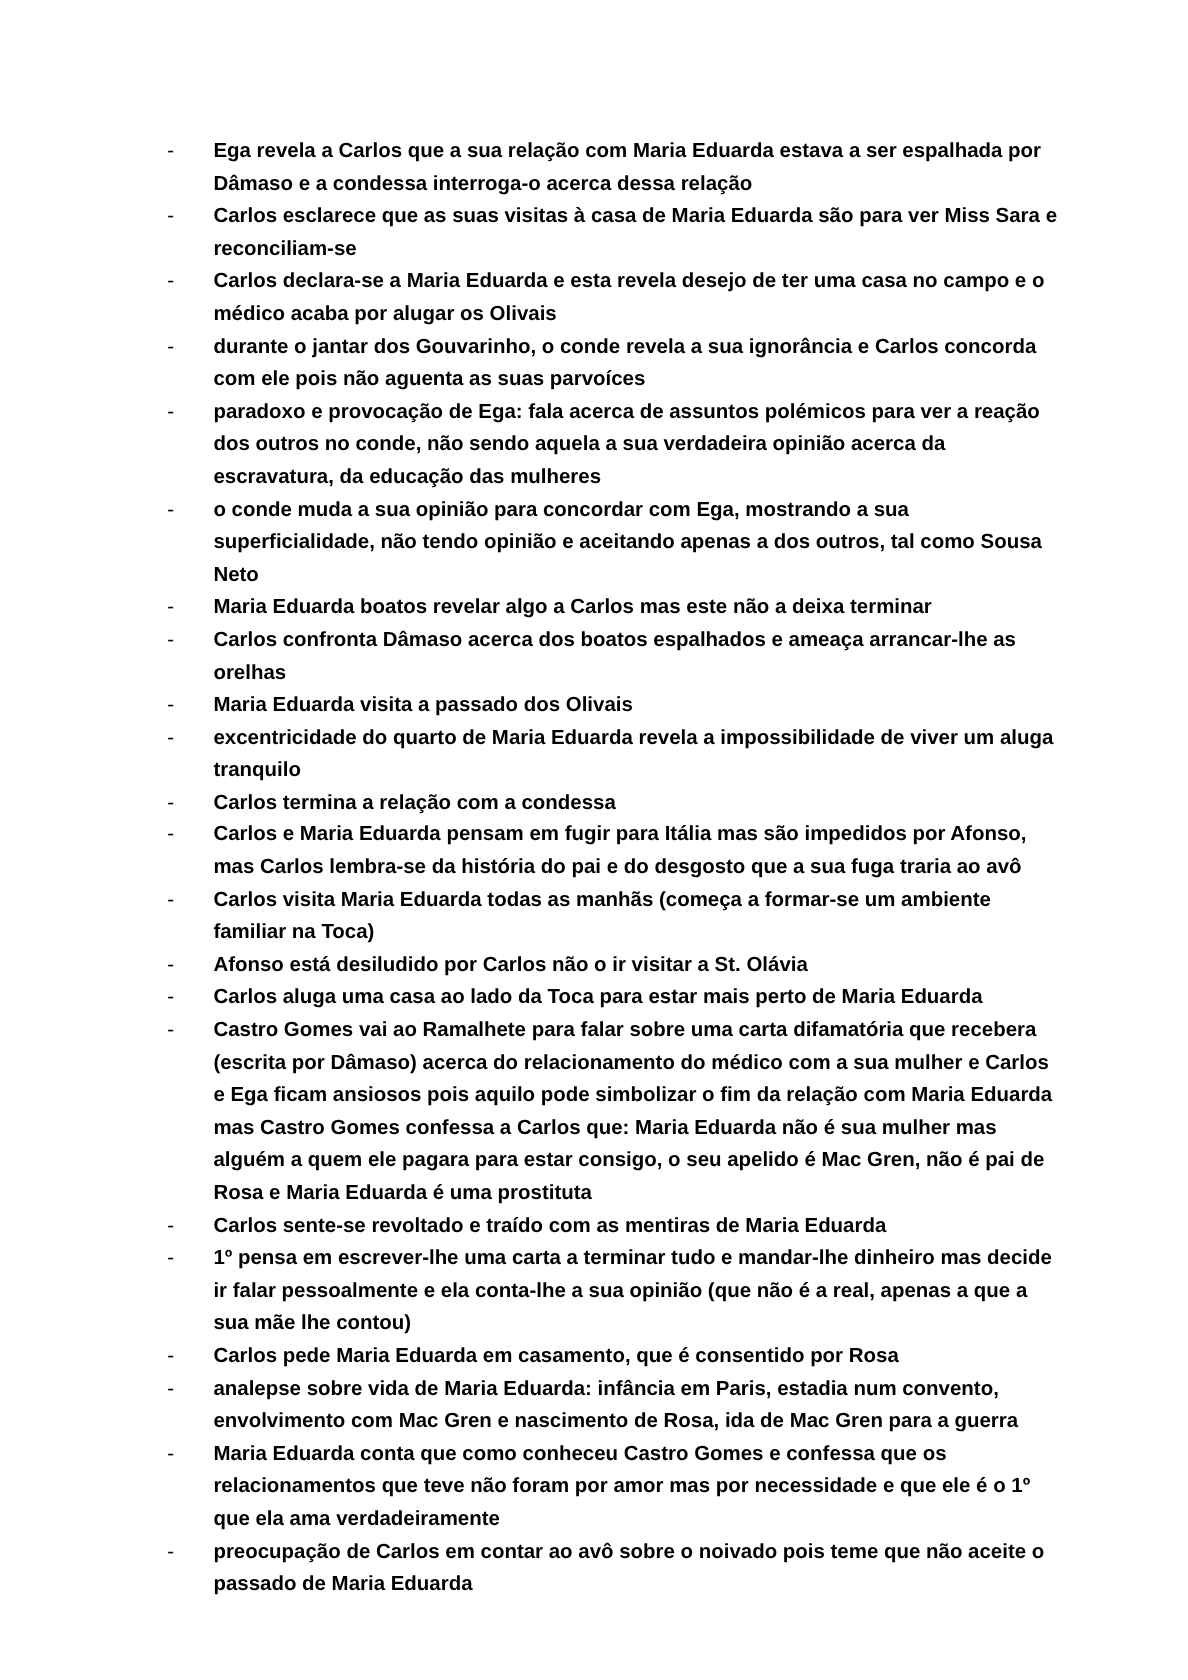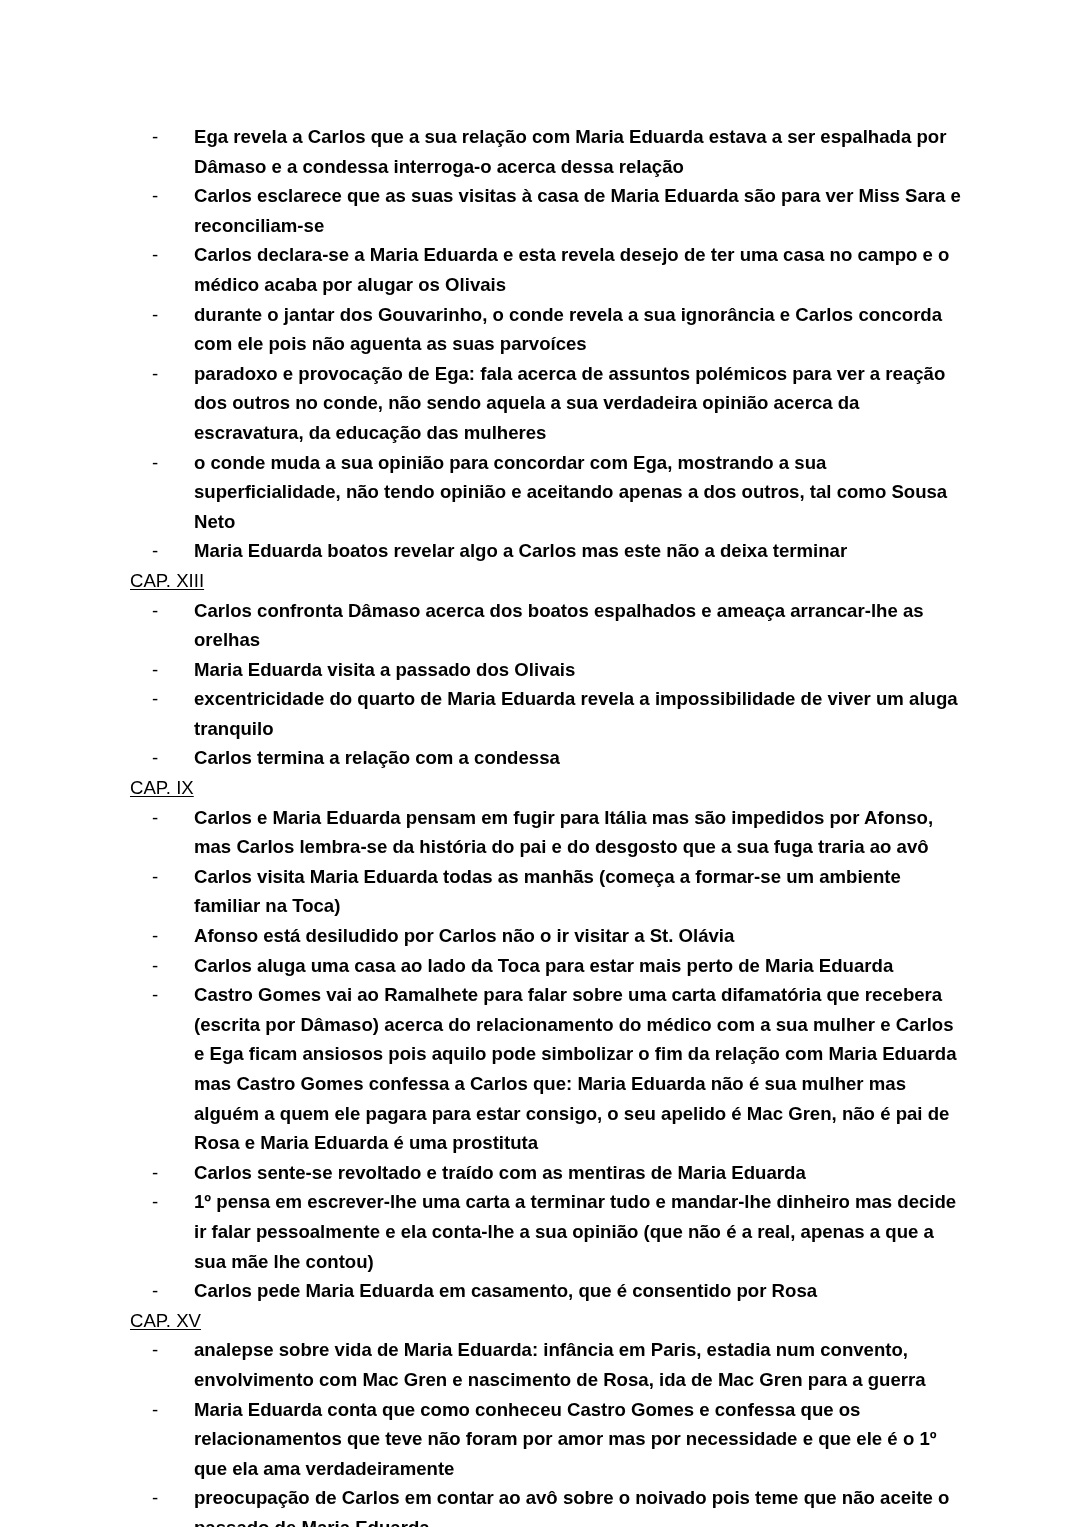--- a/index.html
+++ b/index.html
@@ -81,42 +81,40 @@
       <li>
           <span class="dash">-</span>
           <span class="li-text">o conde muda a sua opinião para concordar com Ega, mostrando a sua superficialidade, não tendo opinião e aceitando apenas a dos outros, tal como Sousa Neto</span>
         </li>
       <li>
           <span class="dash">-</span>
           <span class="li-text">Maria Eduarda boatos revelar algo a Carlos mas este não a deixa terminar</span>
         </li>
     </ul>
 
-    <p class="section-heading">CAP. XIII</p>
 
     <ul class="bullets">
       <li>
           <span class="dash">-</span>
           <span class="li-text">Carlos confronta Dâmaso acerca dos boatos espalhados e ameaça arrancar-lhe as orelhas</span>
         </li>
       <li>
           <span class="dash">-</span>
           <span class="li-text">Maria Eduarda visita a passado dos Olivais</span>
         </li>
       <li>
           <span class="dash">-</span>
           <span class="li-text">excentricidade do quarto de Maria Eduarda revela a impossibilidade de viver um aluga tranquilo</span>
         </li>
       <li>
           <span class="dash">-</span>
           <span class="li-text">Carlos termina a relação com a condessa</span>
         </li>
     </ul>
 
-    <p class="section-heading">CAP. IX</p>
 
     <ul class="bullets">
       <li>
           <span class="dash">-</span>
           <span class="li-text">Carlos e Maria Eduarda pensam em fugir para Itália mas são impedidos por Afonso, mas Carlos lembra-se da história do pai e do desgosto que a sua fuga traria ao avô</span>
         </li>
       <li>
           <span class="dash">-</span>
           <span class="li-text">Carlos visita Maria Eduarda todas as manhãs (começa a formar-se um ambiente familiar na Toca)</span>
         </li>
@@ -139,21 +137,20 @@
       <li>
           <span class="dash">-</span>
           <span class="li-text">1º pensa em escrever-lhe uma carta a terminar tudo e mandar-lhe dinheiro mas decide ir falar pessoalmente e ela conta-lhe a sua opinião (que não é a real, apenas a que a sua mãe lhe contou)</span>
         </li>
       <li>
           <span class="dash">-</span>
           <span class="li-text">Carlos pede Maria Eduarda em casamento, que é consentido por Rosa</span>
         </li>
     </ul>
 
-    <p class="section-heading">CAP. XV</p>
 
     <ul class="bullets">
       <li>
           <span class="dash">-</span>
           <span class="li-text">analepse sobre vida de Maria Eduarda: infância em Paris, estadia num convento, envolvimento com Mac Gren e nascimento de Rosa, ida de Mac Gren para a guerra</span>
         </li>
       <li>
           <span class="dash">-</span>
           <span class="li-text">Maria Eduarda conta que como conheceu Castro Gomes e confessa que os relacionamentos que teve não foram por amor mas por necessidade e que ele é o 1º que ela ama verdadeiramente</span>
         </li>

